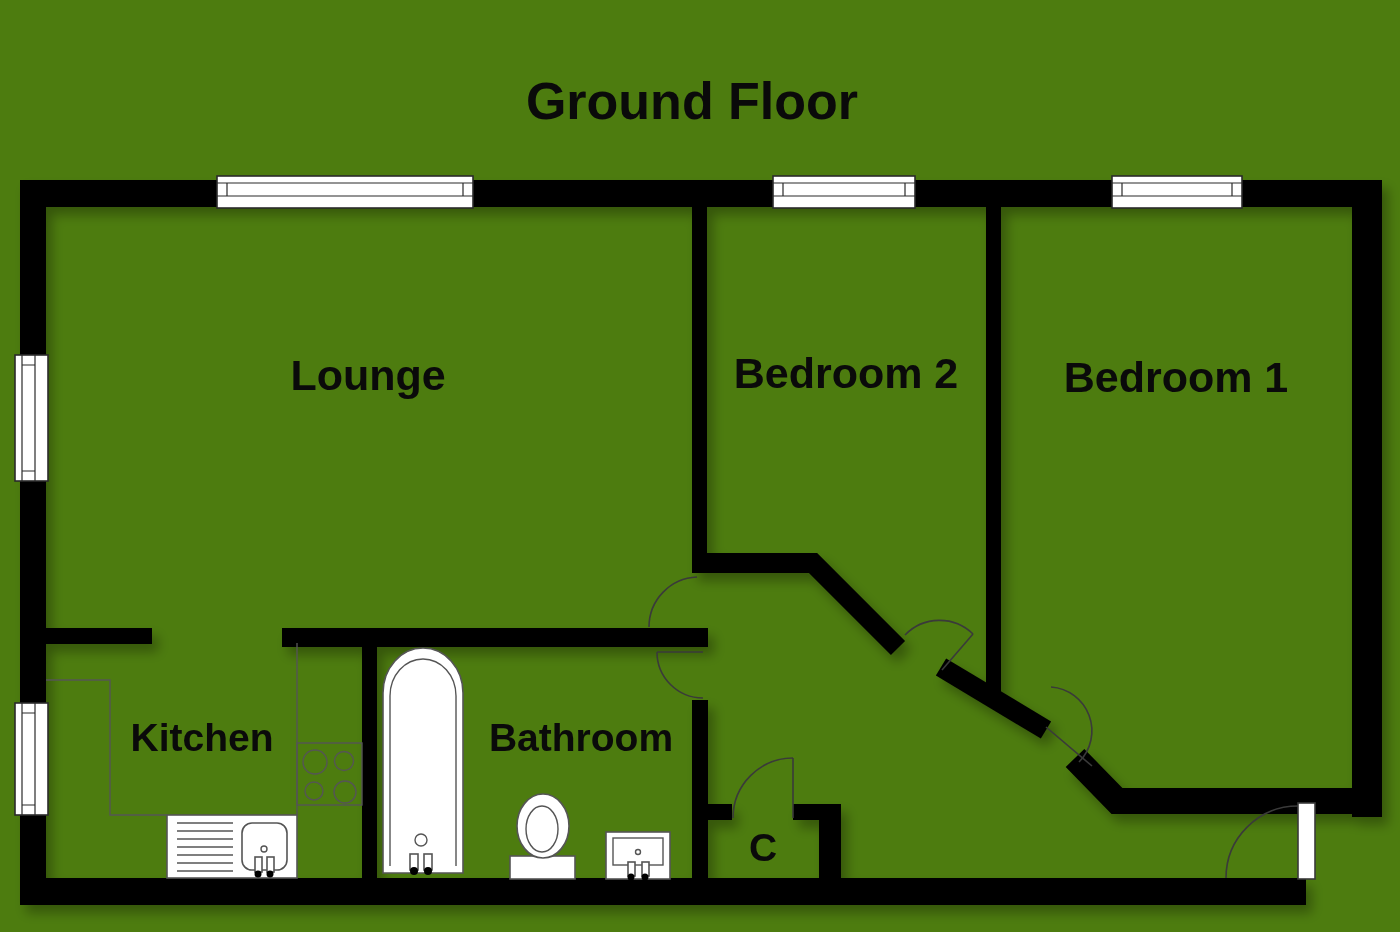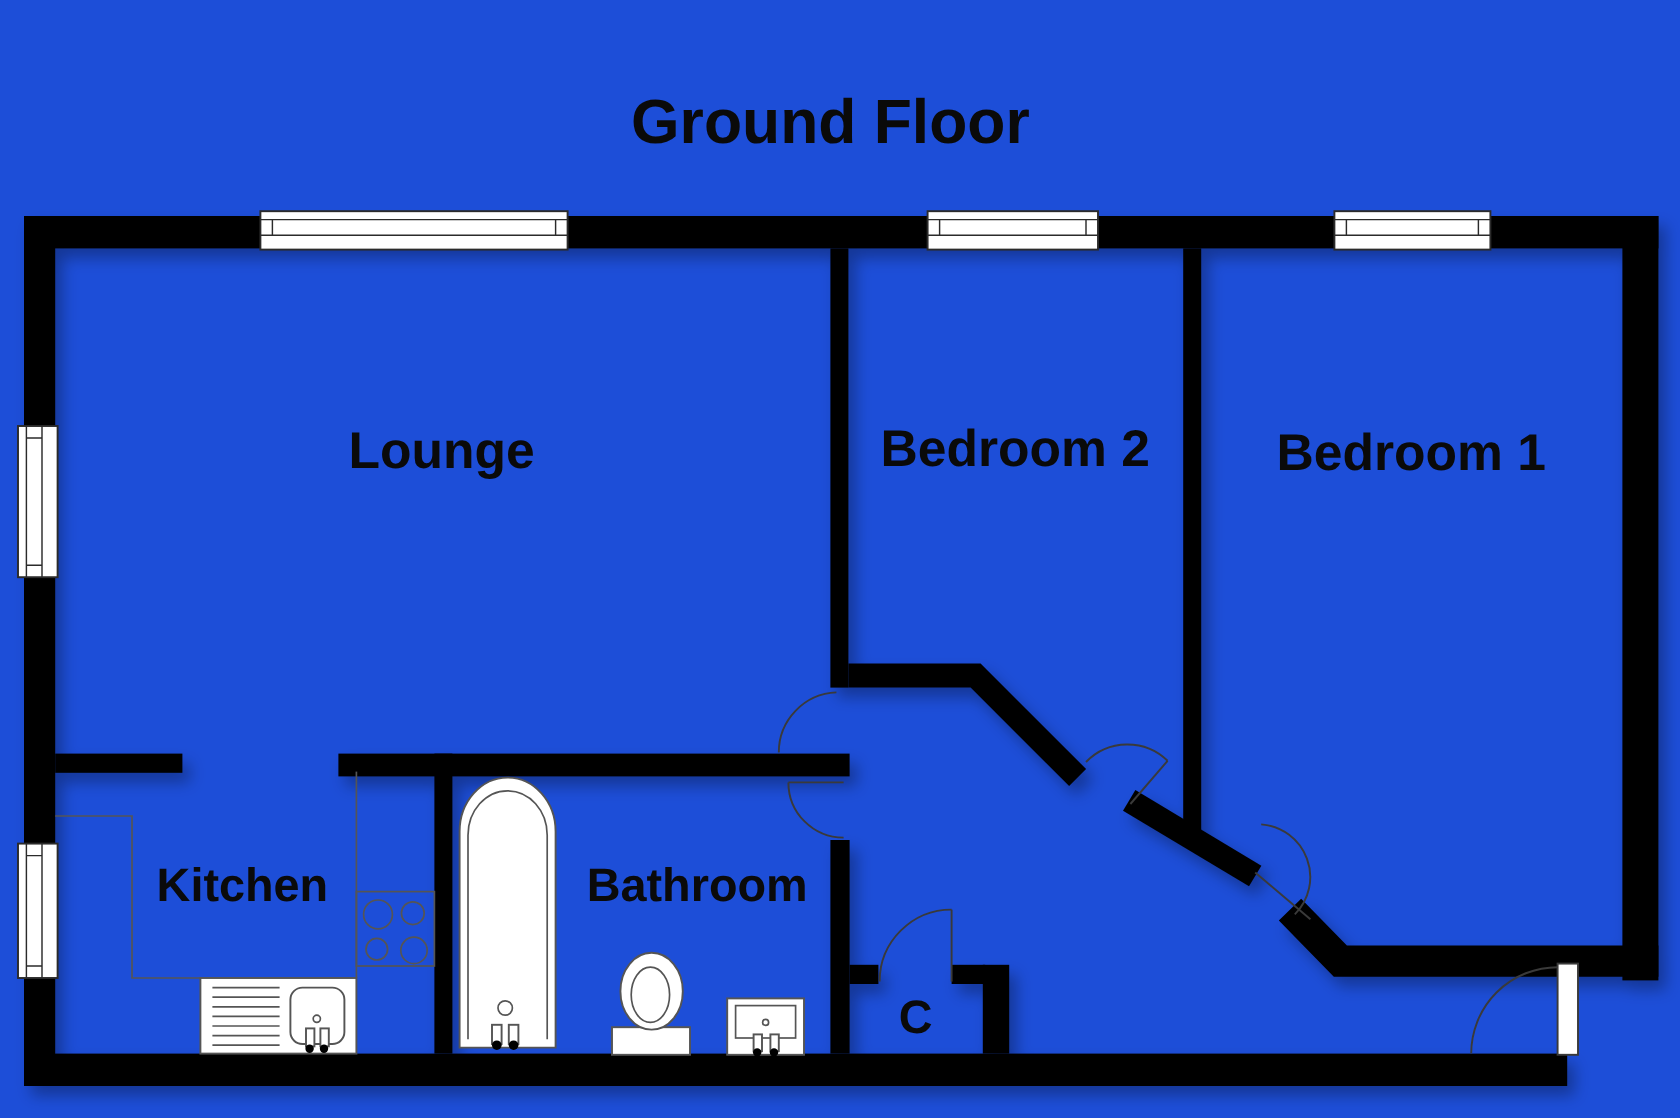--- a/index.html
+++ b/index.html
@@ -1,19 +1,19 @@
 <!DOCTYPE html>
 <html><head>
 <meta charset="utf-8">
 <style>
   html,body{margin:0;padding:0;background:#ffffff;}
   #stage{
     position:relative;
     width:1400px;height:932px;
-    background:#1d4ed8;
+    background:#4d7c0f;
     font-family:"Liberation Sans","DejaVu Sans",sans-serif;
     overflow:hidden;
   }
   svg{display:block;}
   .wall{fill:#000000;stroke:none;}
   .wallstroke{fill:none;stroke:#000000;}
   .winframe{fill:#ffffff;stroke:#2b2b2b;stroke-width:1.6;}
   .winline{fill:none;stroke:#2b2b2b;stroke-width:1.2;}
   .door{fill:none;stroke:#3a3a3a;stroke-width:1.6;}
   .doorleaf{fill:#ffffff;stroke:#3a3a3a;stroke-width:1.6;}

